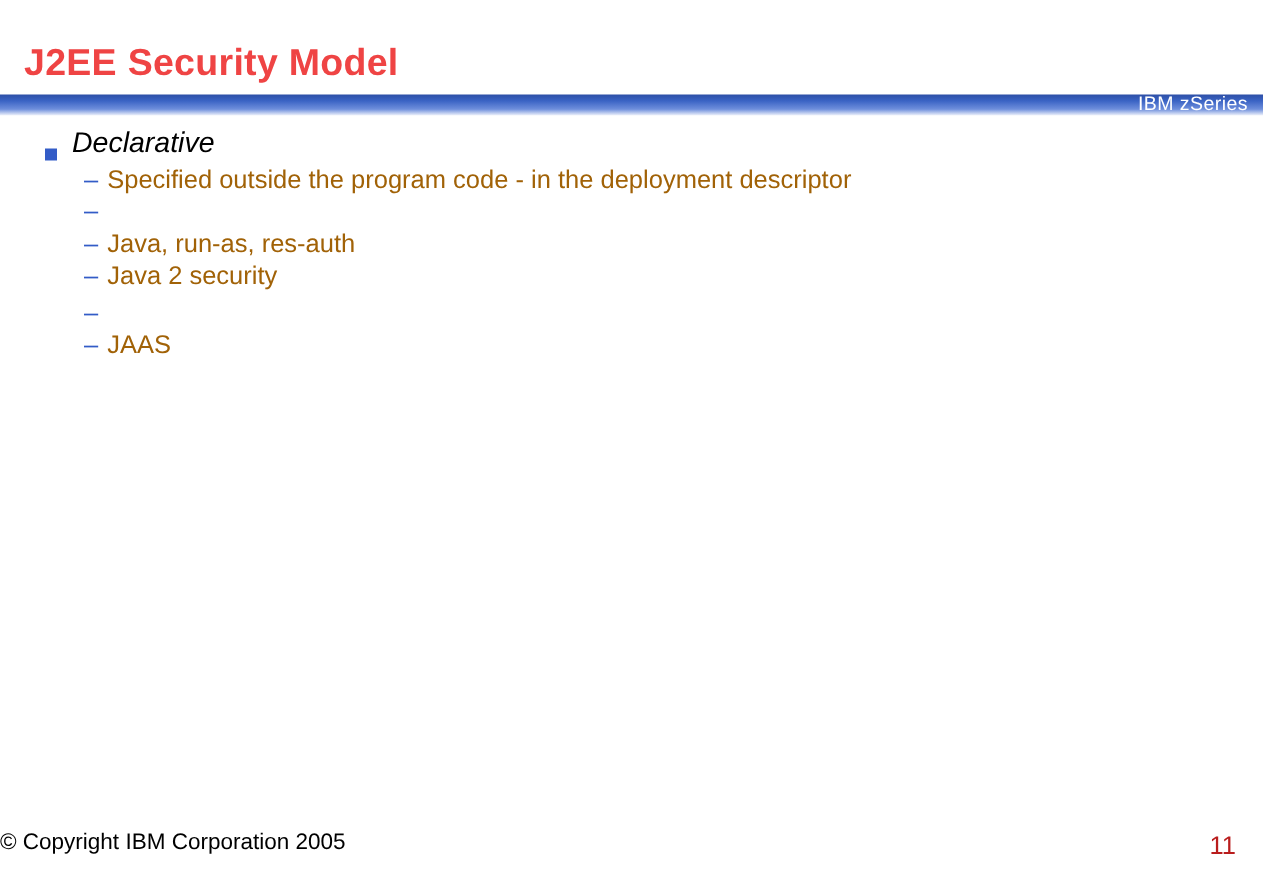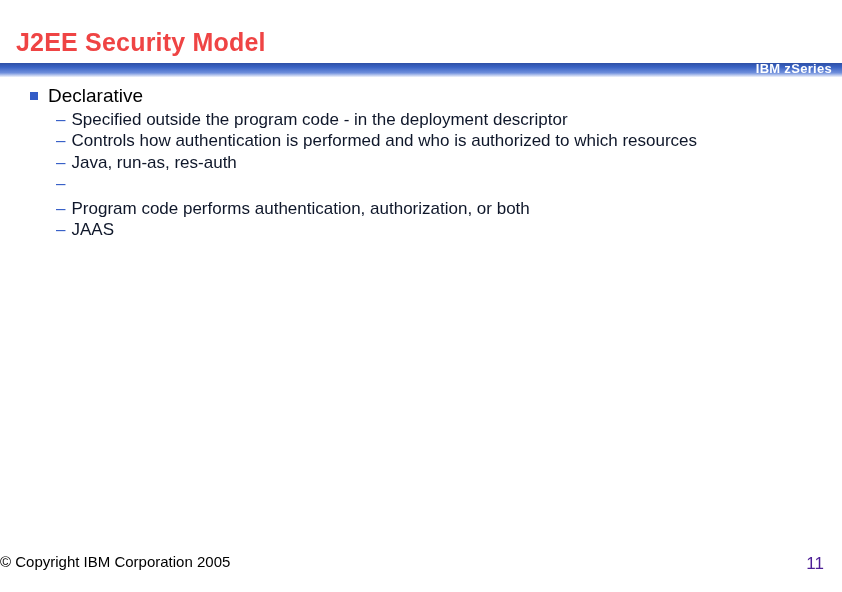--- a/index.html
+++ b/index.html
@@ -23,33 +23,34 @@
     height: 14px;
     background: linear-gradient(to bottom, #2d4fa6 0%, #3a63c4 30%, #6f8fdc 70%, #f0f3fb 100%);
     position: relative;
   }
   .brand {
     position: absolute;
     right: 10px;
     top: -2px;
     color: #fff;
     font-size: 13px;
-    font-weight: bold;
+    font-weight: normal;
     letter-spacing: 0.3px;
   }
   .content {
     padding: 8px 34px 0 34px;
   }
   .section {
     margin-bottom: 4px;
   }
   .section-head {
     display: flex;
-    align-items: flex-start;
+    align-items: flex-end;
     margin-left: -4px;
+    font-style: italic;
   }
   .bullet-sq {
     width: 8px;
     height: 8px;
     background: #335cc7;
     flex-shrink: 0;
     margin-top: 7px;
     margin-right: 10px;
   }
   .section-title {
@@ -67,37 +68,37 @@
   }
   .dash {
     color: #335cc7;
     font-size: 17px;
     margin-right: 6px;
     flex-shrink: 0;
     font-weight: normal;
   }
   .sub-text {
     font-size: 17px;
-    color: #0f172a;
+    color: #a16207;
   }
   .footer-copy {
     position: absolute;
     bottom: 22px;
     left: 0;
     width: 100%;
     text-align: left;
     font-size: 15px;
     color: #000;
   }
   .page-num {
     position: absolute;
     bottom: 18px;
     right: 18px;
     font-size: 17px;
-    color: #4c1d95;
+    color: #b91c1c;
   }
 </style>
 </head>
 <body>
 
 <div class="slide-title">J2EE Security Model</div>
 
 <div class="title-bar">
   <div class="brand">IBM zSeries</div>
 </div>
@@ -109,37 +110,36 @@
       <div class="bullet-sq"></div>
       <div class="section-title">Declarative</div>
     </div>
     <div class="sub-list">
       <div class="sub-item">
         <span class="dash">–</span>
         <span class="sub-text">Specified outside the program code - in the deployment descriptor</span>
       </div>
       <div class="sub-item">
         <span class="dash">–</span>
-        <span class="sub-text">Controls how authentication is performed and who is authorized to which resources</span>
       </div>
       <div class="sub-item">
         <span class="dash">–</span>
         <span class="sub-text">Java, run-as, res-auth</span>
       </div>
       <div class="sub-item">
         <span class="dash">–</span>
+        <span class="sub-text">Java 2 security</span>
       </div>
     </div>
   </div>
 
   <div class="section">
     <div class="sub-list">
       <div class="sub-item">
         <span class="dash">–</span>
-        <span class="sub-text">Program code performs authentication, authorization, or both</span>
       </div>
       <div class="sub-item">
         <span class="dash">–</span>
         <span class="sub-text">JAAS</span>
       </div>
     </div>
   </div>
 
 </div>
 

